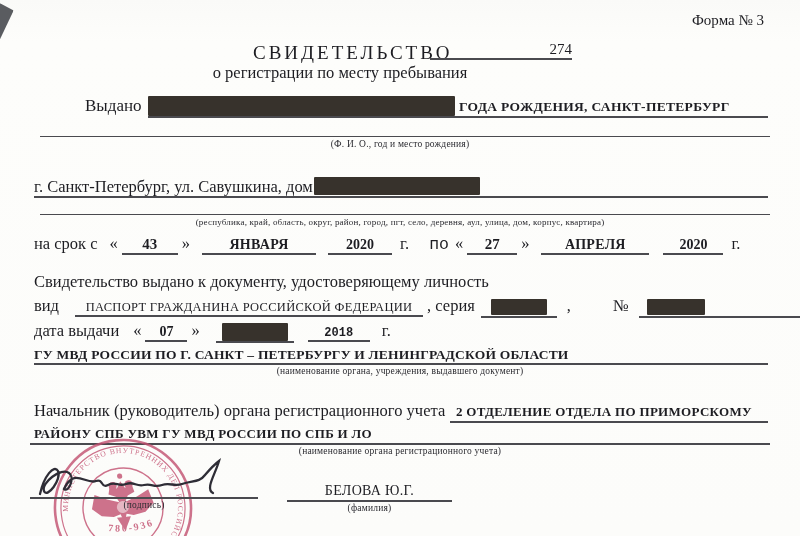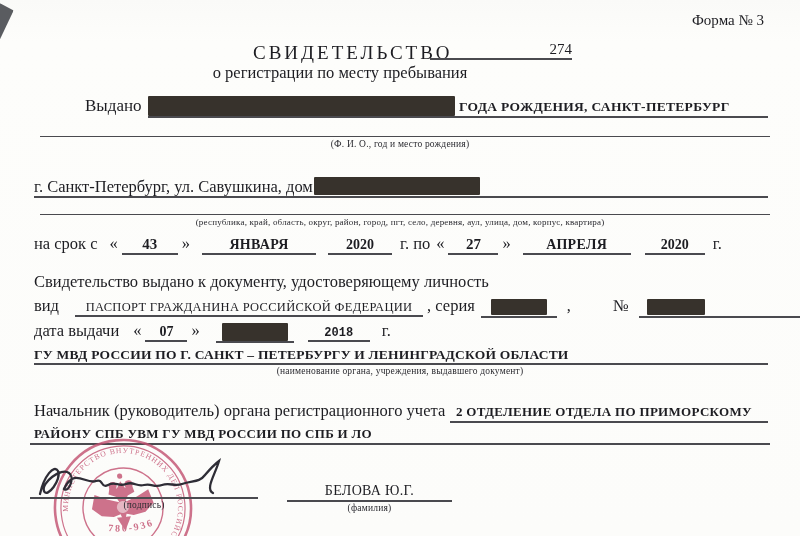--- a/index.html
+++ b/index.html
@@ -54,21 +54,21 @@
   <div class="caption" style="top:217px;left:0;width:800px;font-size:9px;">(республика, край, область, округ, район, город, пгт, село, деревня, аул, улица, дом, корпус, квартира)</div>
 
   <div class="row" style="top:234px;left:34px;font-size:16.5px;">
     <span class="txt">на срок с</span>
     <span class="txt" style="margin-left:12px;">«</span>
     <span class="ucell bold" style="width:56px;margin-left:4px;font-size:15px;">43</span>
     <span class="txt" style="margin-left:4px;">»</span>
     <span class="ucell bold caps" style="width:114px;margin-left:12px;font-size:14px;">ЯНВАРЯ</span>
     <span class="ucell bold" style="width:64px;margin-left:12px;font-size:14px;">2020</span>
     <span class="txt" style="margin-left:8px;">г.</span>
-    <span class="txt" style="margin-left:4px;">по</span>
+    <span class="txt" style="margin-left:20px;font-family:Liberation Mono, monospace;">по</span>
     <span class="txt" style="margin-left:6px;">«</span>
     <span class="ucell bold" style="width:50px;margin-left:4px;font-size:15px;">27</span>
     <span class="txt" style="margin-left:4px;">»</span>
     <span class="ucell bold caps" style="width:108px;margin-left:12px;font-size:14px;">АПРЕЛЯ</span>
     <span class="ucell bold" style="width:60px;margin-left:14px;font-size:14px;">2020</span>
     <span class="txt" style="margin-left:8px;">г.</span>
   </div>
 
   <div class="abs txt" style="top:272px;left:34px;font-size:16.5px;">Свидетельство выдано к документу, удостоверяющему личность</div>
 
@@ -95,20 +95,21 @@
   <div class="abs txt caps" style="top:347px;left:34px;font-size:13.5px;font-weight:bold;letter-spacing:.2px;">ГУ  МВД  РОССИИ  ПО  Г. САНКТ – ПЕТЕРБУРГУ  И  ЛЕНИНГРАДСКОЙ  ОБЛАСТИ</div>
   <div class="rule" style="top:363px;left:34px;width:734px;"></div>
   <div class="caption" style="top:366px;left:0;width:800px;">(наименование органа, учреждения, выдавшего документ)</div>
 
   <div class="abs txt" style="top:401px;left:34px;font-size:16.5px;">Начальник (руководитель) органа регистрационного учета</div>
   <div class="abs txt caps bold" style="top:404px;left:456px;font-size:13px;">2 ОТДЕЛЕНИЕ ОТДЕЛА  ПО ПРИМОРСКОМУ</div>
   <div class="rule" style="top:421px;left:450px;width:318px;"></div>
 
   <div class="abs txt caps bold" style="top:426px;left:34px;font-size:13px;">РАЙОНУ СПБ УВМ  ГУ  МВД РОССИИ  ПО СПБ  И  ЛО</div>
   <div class="rule" style="top:443px;left:30px;width:740px;"></div>
+  <div class="caption" style="top:446px;left:0;width:800px;">(наименование органа регистрационного учета)</div>
 
   <svg class="abs" style="left:28px;top:423px;" width="200" height="113" viewBox="0 0 200 113">
     <g transform="rotate(-6 95 85)" opacity="0.8">
       <circle cx="95" cy="85" r="68" fill="none" stroke="#c25070" stroke-width="2.6"></circle>
       <circle cx="95" cy="85" r="62" fill="none" stroke="#c25070" stroke-width="1.2"></circle>
       <circle cx="95" cy="85" r="40" fill="none" stroke="#c25070" stroke-width="1.4"></circle>
       <defs>
         <path id="ringPath" d="M 40 85 A 55 55 0 1 1 150 85 A 55 55 0 1 1 40 85"></path>
         <path id="numPath" d="M 52 96 A 95 95 0 0 0 150 94"></path>
       </defs>

